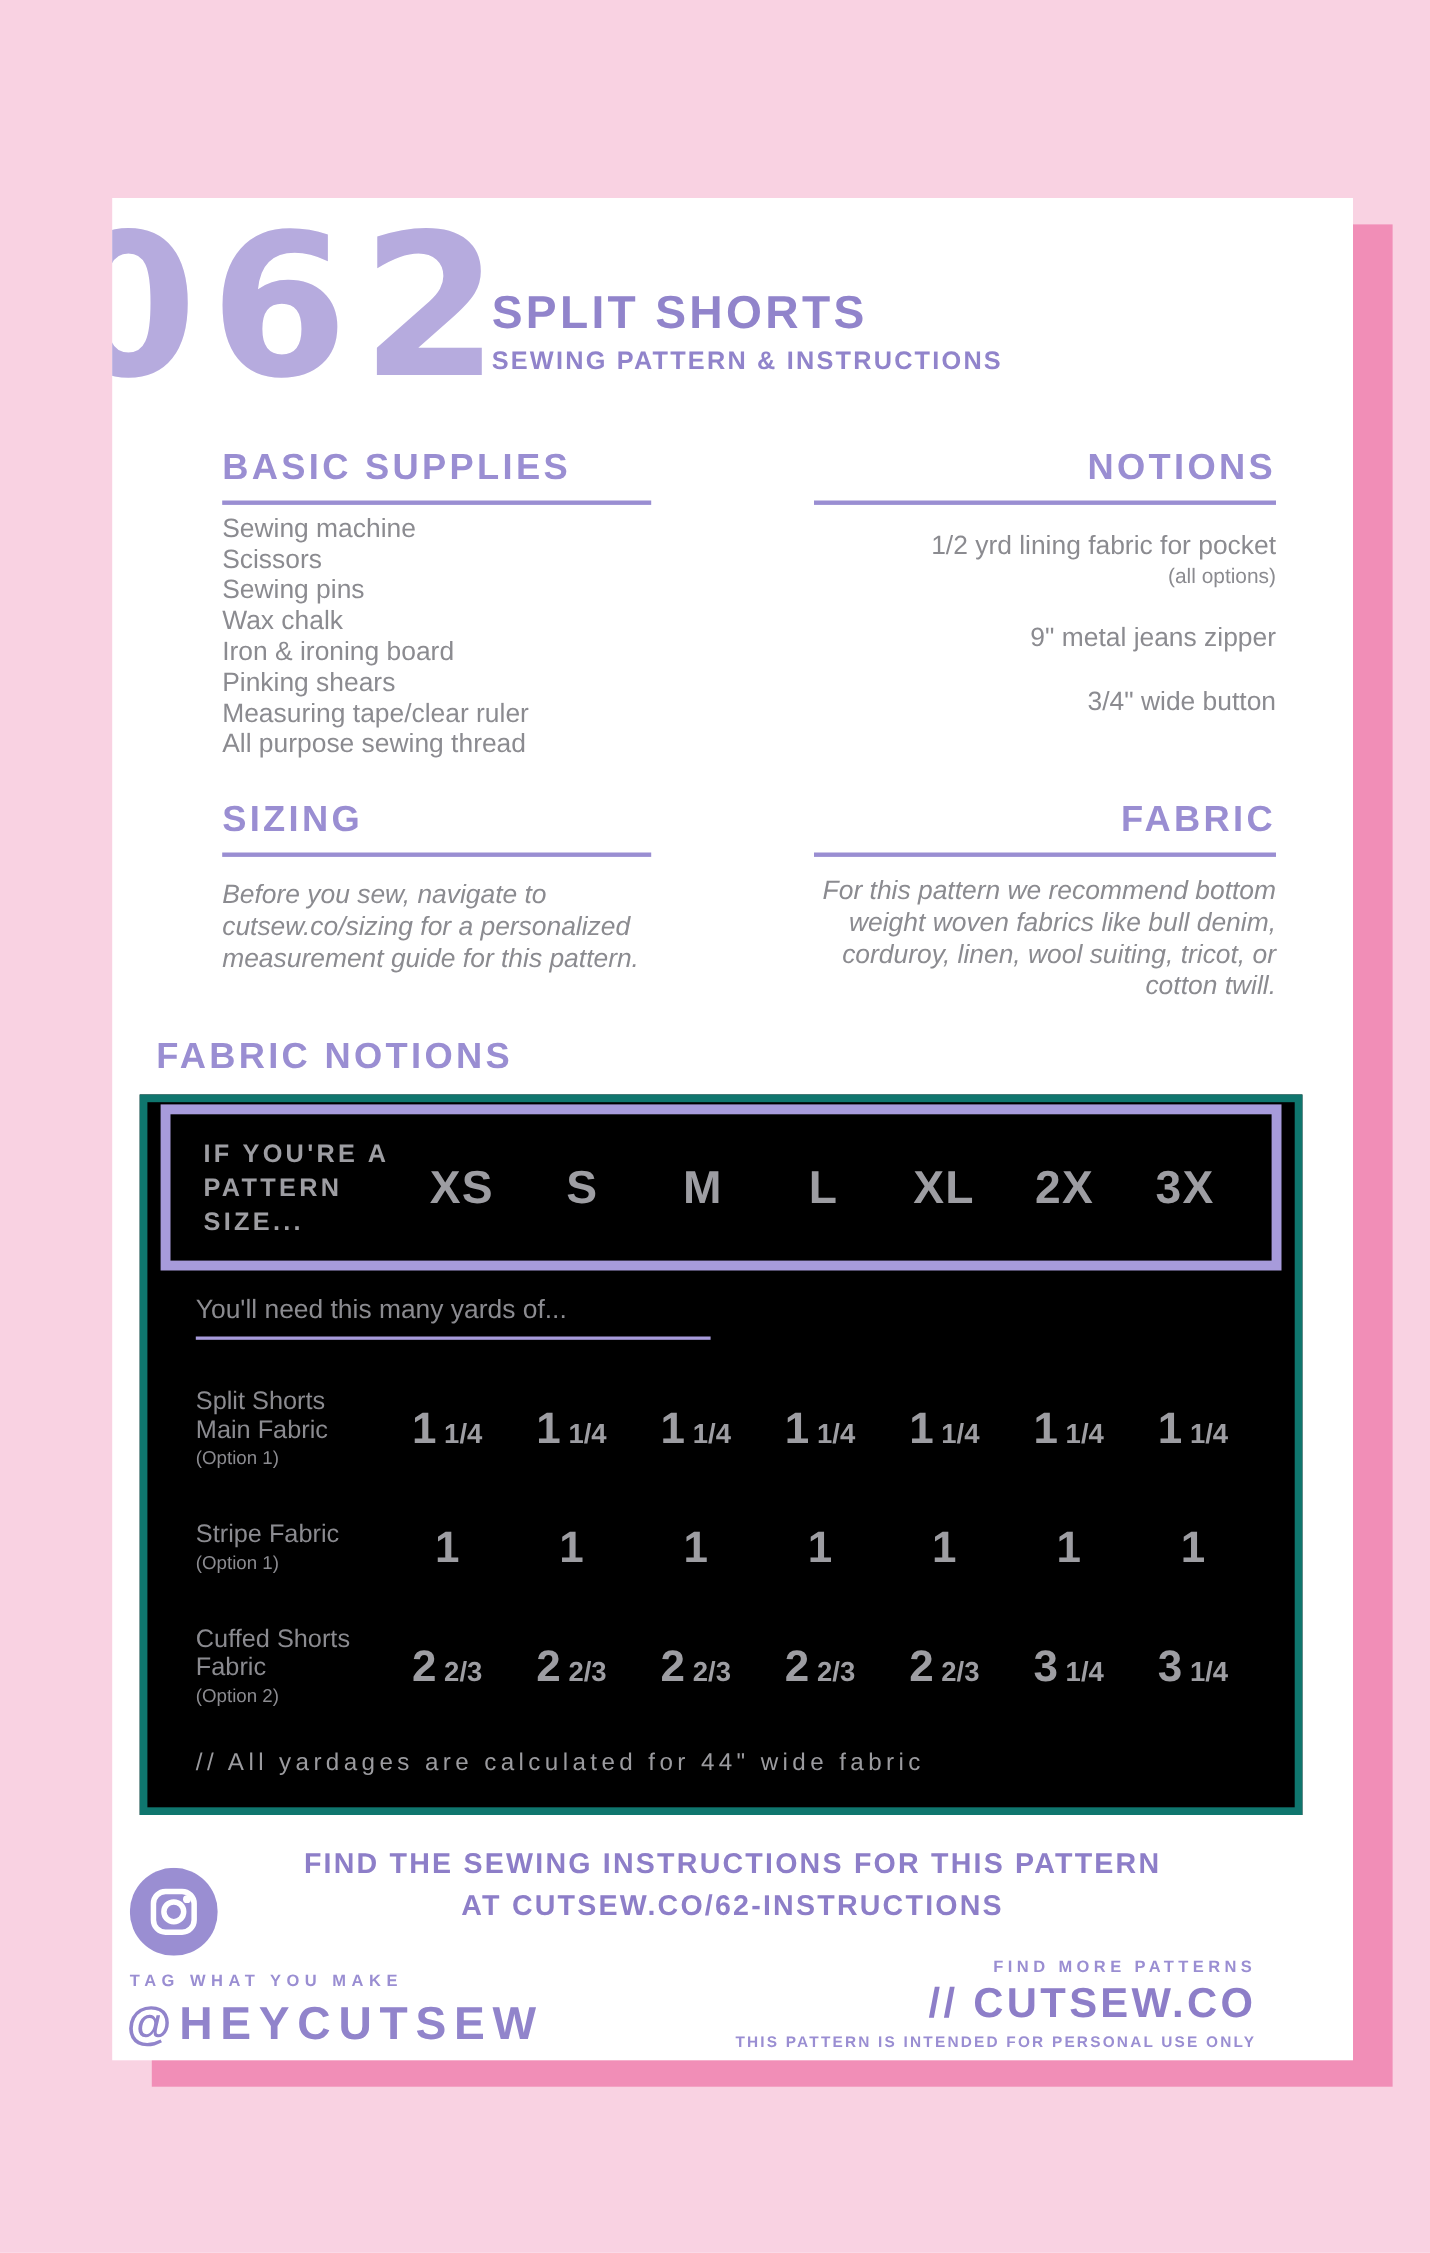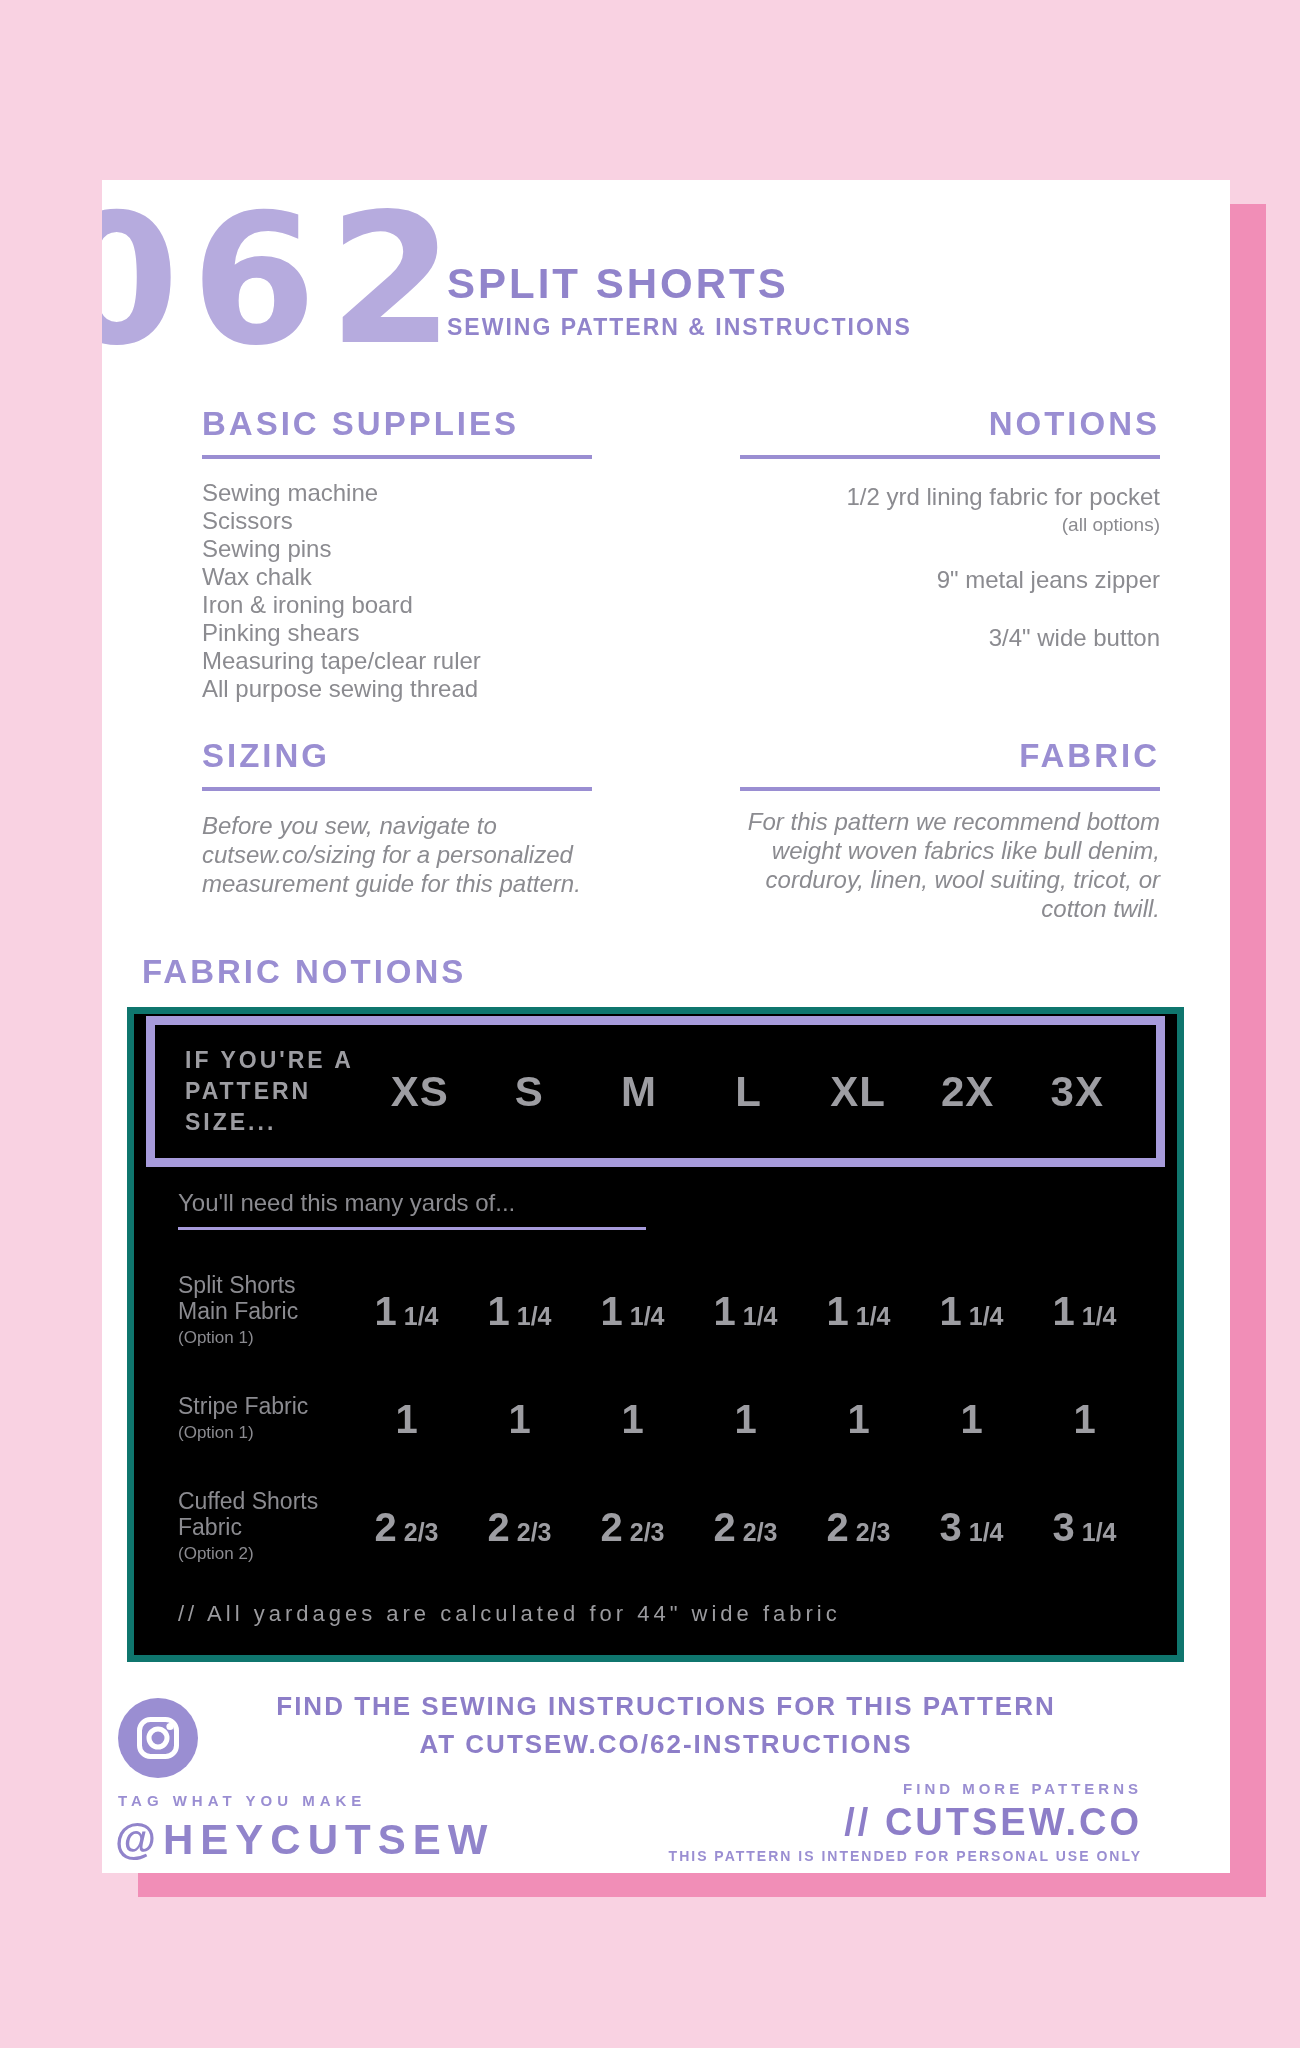--- a/index.html
+++ b/index.html
@@ -32,21 +32,21 @@
   .sections { padding:0 70px 0 100px; }
   .sec-row { display:flex; justify-content:space-between; }
   .sec-row.second { margin-top:34px; }
   .col-left { width:390px; }
   .col-right { width:420px; text-align:right; }
   .sec-heading {
     font-size:33px; font-weight:bold; letter-spacing:3px; color:#9a8ed2;
     padding-bottom:12px; border-bottom:4px solid #9a8ed2;
   }
   .body-text { font-size:24px; color:#8b8b90; line-height:29px; }
-  .supplies-list { margin-top:20px; }
+  .supplies-list { margin-top:8px; }
   .supply-item { font-size:24px; color:#8b8b90; line-height:28px; }
   .notions-list { margin-top:24px; }
   .notion-item { font-size:24px; color:#8b8b90; margin-top:30px; }
   .notion-item:first-child { margin-top:0; }
   .notion-note { font-size:19px; color:#8b8b90; margin-top:3px; }
   .sec-para { margin-top:20px;font-style:italic; }
   .col-right .sec-para { margin-top:16px; }
   
   .fs-heading {
     margin:30px 0 16px 40px;

